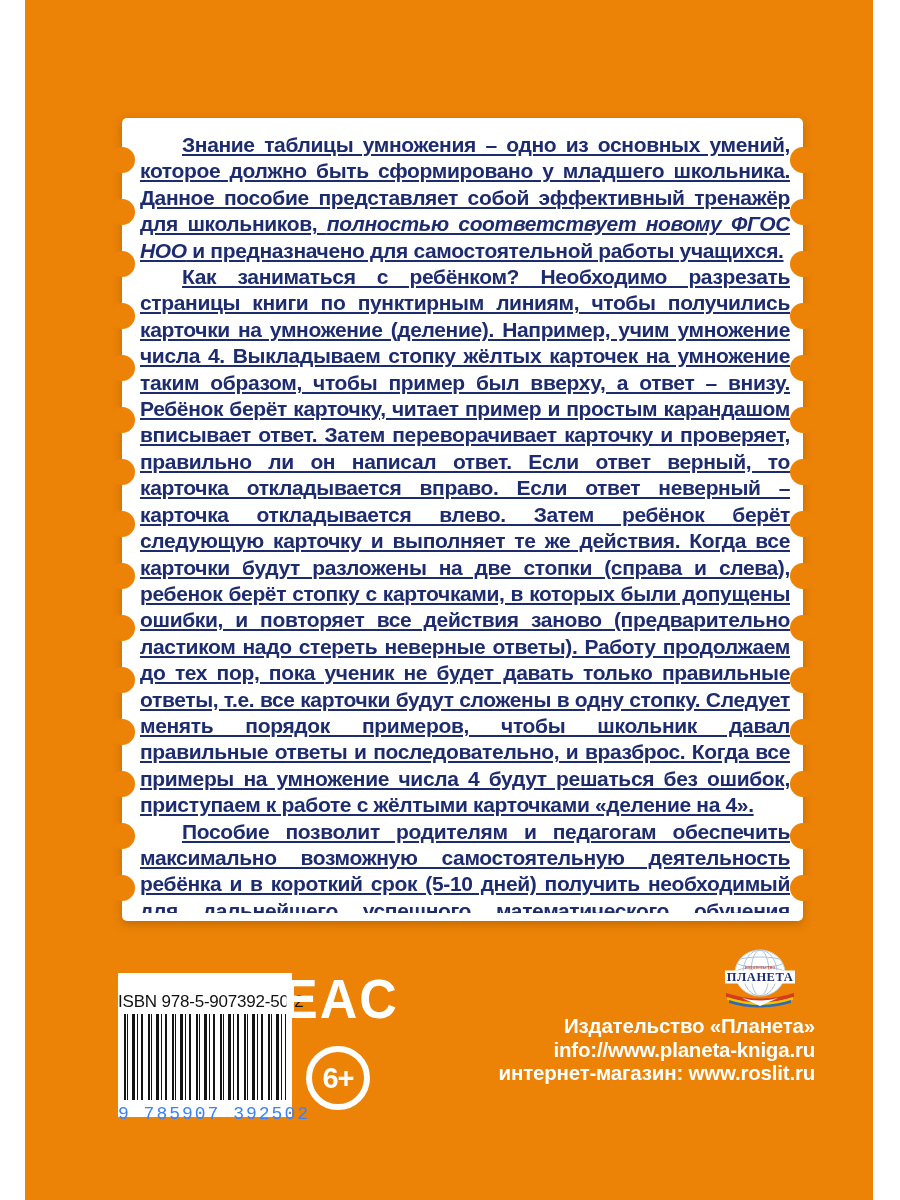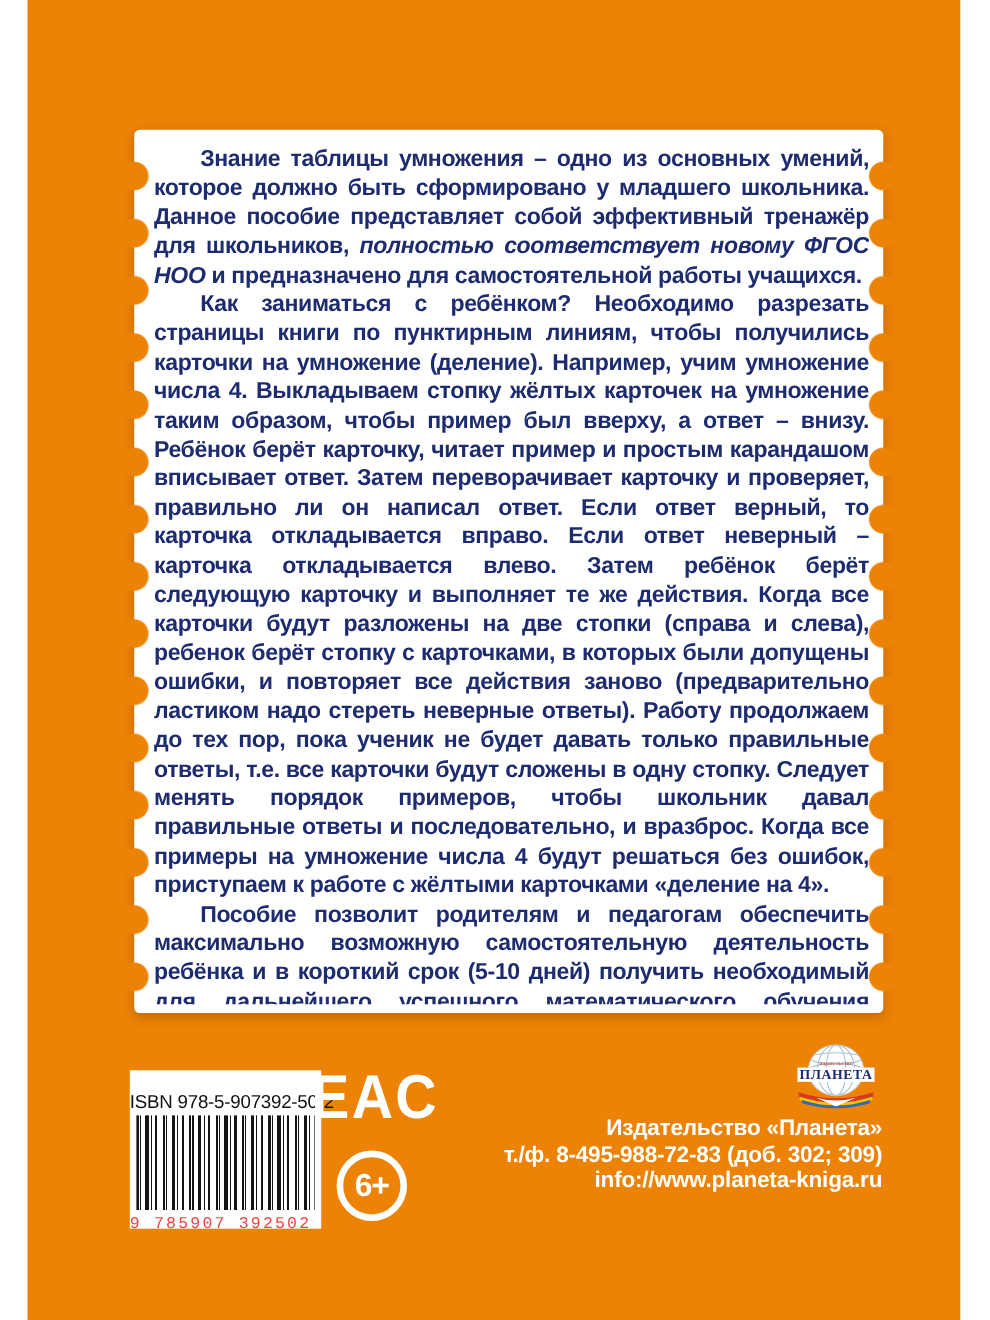--- a/index.html
+++ b/index.html
@@ -12,45 +12,45 @@
         background:#fff;border-radius:5px;
         box-shadow:0 3px 10px rgba(110,55,0,.35);}
   .scallops{position:absolute;top:4px;bottom:4px;width:30px;
         background-image:radial-gradient(circle at 50% 50%,var(--cover-orange,#ec8306) 12.5px,rgba(236,131,6,0) 13.5px);
         background-size:30px 52px;background-repeat:repeat-y;background-position:center 12px;}
   .scallops.left{left:-15px;}
   .scallops.right{right:-15px;}
   .card-text{position:absolute;left:18px;right:13px;top:14px;bottom:8px;overflow:hidden;
         color:var(--text-navy,#1d2b6f);font-weight:bold;font-size:21px;line-height:26.4px;
         letter-spacing:-0.35px;text-align:justify;}
-  .card-text p{margin:0;text-indent:42px;}
+  .card-text p{margin:0;text-indent:42px;text-decoration:underline;}
   .card-text .em{font-style:italic;}
   
   .barcode-box{position:absolute;left:93px;top:973px;width:174px;height:144px;background:#fff;
         padding:0;box-sizing:border-box;}
   .isbn-text{font-size:17px;color:#111;text-align:center;padding-top:19px;white-space:nowrap;
         letter-spacing:-0.2px;}
   .bars{height:86px;margin:2px 6px 0 6px;
         background-image:repeating-linear-gradient(90deg,
           #141414 0 2px,#fff 2px 3px,
           #141414 3px 4px,#fff 4px 8px,
           #141414 8px 11px,#fff 11px 13px,
           #141414 13px 14px,#fff 14px 17px,
           #141414 17px 19px,#fff 19px 24px);}
-  .barcode-digits{font-family:"Liberation Mono",monospace;font-size:15px;color:#ef4444;
+  .barcode-digits{font-family:"Liberation Mono",monospace;font-size:18px;color:#3b82f6;
         text-align:left;letter-spacing:2px;margin-top:4px;white-space:nowrap;}
   
   .eac{position:absolute;left:258px;top:966px;width:115px;text-align:center;
         color:#fff;font-weight:900;font-size:52px;letter-spacing:2px;
         transform:scaleY(1.08);transform-origin:top center;font-family:"Liberation Sans",sans-serif;}
   .age-badge{position:absolute;left:281px;top:1046px;width:64px;height:64px;border-radius:50%;
         border:6px solid #fff;box-sizing:border-box;display:flex;align-items:center;justify-content:center;
         color:#fff;font-weight:bold;font-size:29px;letter-spacing:-1px;}
   
-  .publisher{position:absolute;right:71px;top:1014px;width:560px;text-align:right;
+  .publisher{position:absolute;right:58px;top:1014px;width:560px;text-align:right;
         color:#fff;font-weight:bold;font-size:20.5px;line-height:23.6px;letter-spacing:-0.2px;}
   .planeta-logo{position:absolute;left:693px;top:949px;width:84px;height:62px;}
 </style>
 </head>
 <body>
 
 <div class="page">
   <div class="cover">
 
     <div class="card">
@@ -92,18 +92,18 @@
         <ellipse cx="42" cy="13" rx="24" ry="5"></ellipse>
         <ellipse cx="42" cy="24" rx="25" ry="6"></ellipse>
       </g>
       <text x="42" y="19.5" text-anchor="middle" font-size="5.5" fill="#c0392b" font-family="Liberation Serif, serif">издательство</text>
       <rect x="7" y="21.5" width="70" height="13" fill="#ffffff"></rect>
       <text x="42" y="32" text-anchor="middle" font-size="12.5" font-weight="bold" fill="#1d2b6f" font-family="Liberation Serif, serif" letter-spacing="0.5">ПЛАНЕТА</text>
     </svg>
 
     <div class="publisher">
       <div>Издательство «Планета»</div>
-      <div>т./ф. 8-495-988-72-83 (доб. 302; 309)</div>
       <div>info://www.planeta-kniga.ru</div>
+      <div>интернет-магазин: www.roslit.ru</div>
     </div>
 
   </div>
 </div>
 
 </body></html>

